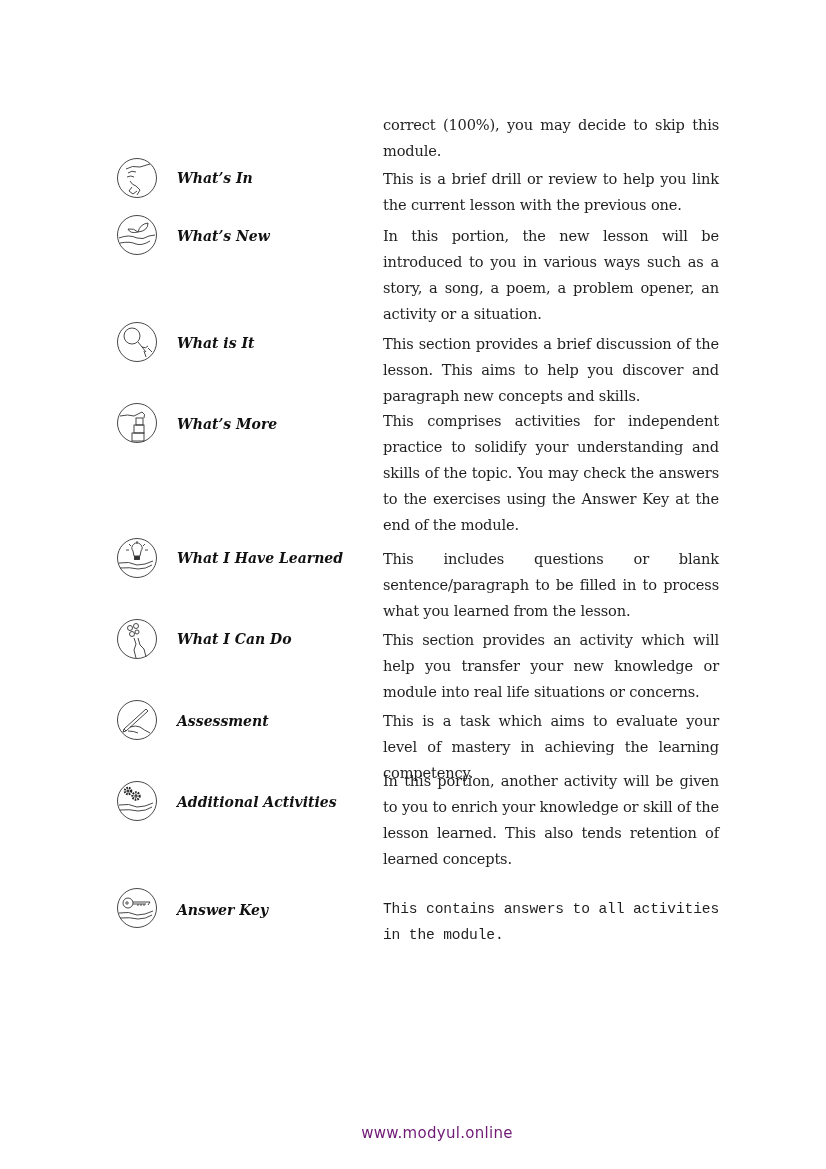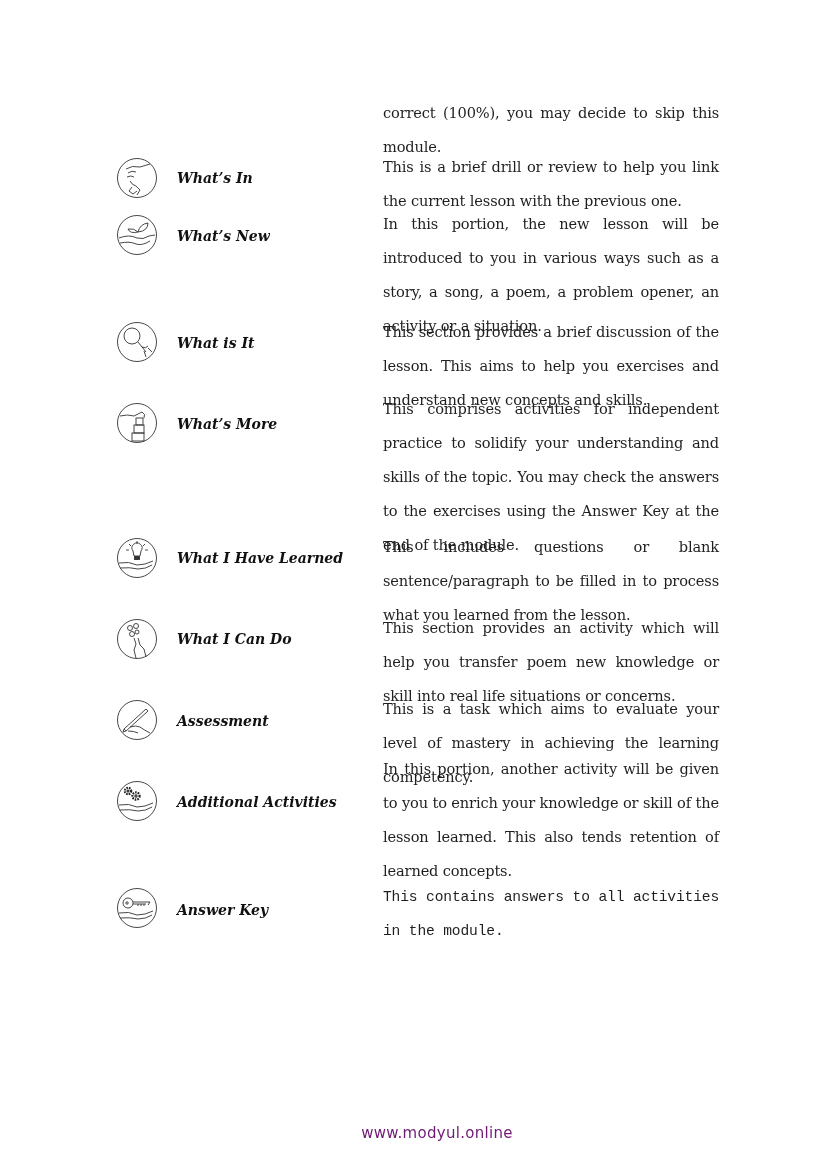--- a/index.html
+++ b/index.html
@@ -4,22 +4,22 @@
 <style>
   html, body { margin: 0; padding: 0; background: #ffffff; }
   body { width: 826px; height: 1169px; position: relative; overflow: hidden;
          font-family: "DejaVu Serif", "Liberation Serif", serif; color: #1a1a1a; }
   .page { position: absolute; left: 0; top: 0; width: 826px; height: 1169px; }
   .row { position: absolute; left: 0; width: 826px; }
   .icon { position: absolute; left: 116px; width: 42px; height: 42px; }
   .icon svg { width: 42px; height: 42px; display: block; }
   .label { position: absolute; left: 177px; font-family: "DejaVu Serif", serif;
            font-weight: bold; font-style: italic; font-size: 14px; color: #111; white-space: nowrap; }
-  .desc { position: absolute; left: 383px; width: 336px; font-size: 14.6px; line-height: 34px;
-          text-align: justify; text-align-last: left; color: #1f1f1f; letter-spacing: -0.15px; }
+  .desc { position: absolute; left: 383px; width: 336px; font-size: 14.6px; line-height: 26px;
+          text-align: justify; text-align-last: left; color: #1f1f1f; letter-spacing: -0.15px; margin-top: 16px; }
   .pagenum { position: absolute; top: 1098px; left: 0; width: 826px; text-align: center; font-size: 15px; color: #222; }
   .watermark { position: absolute; top: 1124px; left: 0; width: 826px; text-align: center;
                font-family: "DejaVu Sans", sans-serif; font-size: 15px; color: #701a75; letter-spacing: 0.3px; padding-left: 24px; }
 </style>
 </head>
 <body>
 
 <div class="page">
 
   <div class="desc" style="top:96px;">correct (100%), you may decide to skip this module.</div>
@@ -52,21 +52,21 @@
 
   <div class="row">
     <div class="icon" style="top:321px;">
       <svg viewBox="0 0 42 42" fill="none" stroke="#333" stroke-width="0.9">
         <circle cx="21" cy="21" r="19.5"></circle>
         <circle cx="16" cy="15" r="8"></circle>
         <path d="M22 21 l8 10 M26 26 q4 2 6 -1 M28 30 l2 6 M32 27 l4 4"></path>
       </svg>
     </div>
     <div class="label" style="top:335px;">What is It</div>
-    <div class="desc" style="top:315px;">This section provides a brief discussion of the lesson. This aims to help you exercises and understand new concepts and skills.</div>
+    <div class="desc" style="top:315px;">This section provides a brief discussion of the lesson. This aims to help you discover and paragraph new concepts and skills.</div>
   </div>
 
   <div class="row">
     <div class="icon" style="top:402px;">
       <svg viewBox="0 0 42 42" fill="none" stroke="#333" stroke-width="0.9">
         <circle cx="21" cy="21" r="19.5"></circle>
         <path d="M4 14 q8 -2 14 0 l8 -4 q4 2 2 6"></path>
         <rect x="20" y="16" width="7" height="7"></rect>
         <rect x="18" y="23" width="10" height="8"></rect>
         <rect x="16" y="31" width="12" height="8"></rect>
@@ -95,21 +95,21 @@
       <svg viewBox="0 0 42 42" fill="none" stroke="#333" stroke-width="0.9">
         <circle cx="21" cy="21" r="19.5"></circle>
         <circle cx="14" cy="10" r="2.5"></circle>
           <circle cx="20" cy="8" r="2.5"></circle>
           <circle cx="16" cy="16" r="2.5"></circle>
         <circle cx="21" cy="14" r="2"></circle>
         <path d="M18 20 l2 6 l-2 6 l2 8 M22 20 l2 7 l4 4 l2 8"></path>
       </svg>
     </div>
     <div class="label" style="top:631px;">What I Can Do</div>
-    <div class="desc" style="top:611px;">This section provides an activity which will help you transfer poem new knowledge or skill into real life situations or concerns.</div>
+    <div class="desc" style="top:611px;">This section provides an activity which will help you transfer your new knowledge or module into real life situations or concerns.</div>
   </div>
 
   <div class="row">
     <div class="icon" style="top:699px;">
       <svg viewBox="0 0 42 42" fill="none" stroke="#333" stroke-width="0.9">
         <circle cx="21" cy="21" r="19.5"></circle>
         <path d="M8 30 l22 -20 l2 2 l-22 20z"></path>
         <path d="M8 30 l-1 3 l3 -1"></path>
         <path d="M14 28 q6 -2 10 0 q4 3 10 6 M12 32 q6 0 10 2"></path>
       </svg>

